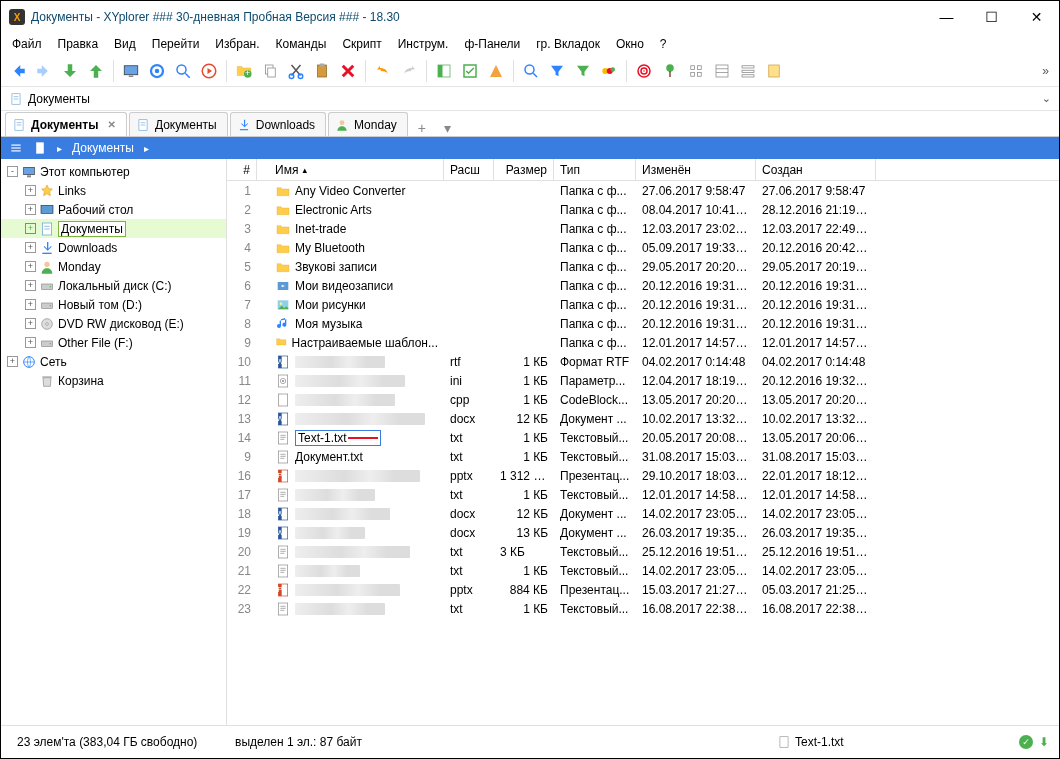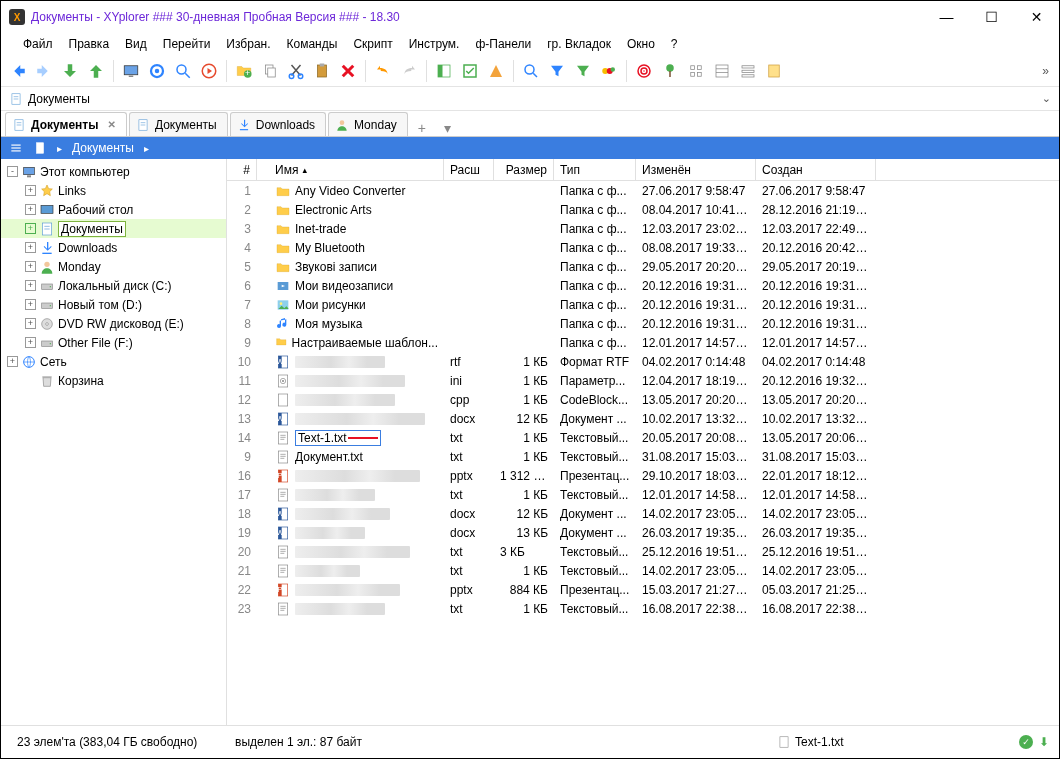--- a/index.html
+++ b/index.html
@@ -2,26 +2,26 @@
 <html><head>
 <meta charset="utf-8">
 <style>
 * { margin: 0; padding: 0; box-sizing: border-box; font-family: "Segoe UI", Tahoma, sans-serif; font-size: 12px; }
 body { background: #fff; user-select: none; }
 .window { width: 1060px; height: 759px; border: 1px solid #000; display: flex; flex-direction: column; background: #fff; position: relative; }
 
 
 .titlebar { height: 32px; display: flex; align-items: center; padding-left: 8px; }
 .titlebar .app-icon { width: 16px; height: 16px; background: #333; border-radius: 3px; display: inline-flex; align-items: center; justify-content: center; color: #ff9a00; font-weight: bold; font-size: 10px; margin-right: 6px; }
-.titlebar .title { font-size: 12px; color: #6d28d9; }
+.titlebar .title { font-size: 12px; color: #0c4a6e; }
 .titlebar .win-btns { margin-left: auto; display: flex; }
 .titlebar .win-btn { width: 45px; height: 28px; display: flex; align-items: center; justify-content: center; font-size: 14px; }
 
 
-.menubar { height: 22px; display: flex; align-items: center; padding: 0 15px; gap: 2px; }
+.menubar { height: 22px; display: flex; align-items: center; padding: 0 4px; gap: 2px; }
 .menubar span { padding: 2px 7px; font-size: 12px; }
 
 
 .toolbar { height: 32px; display: flex; align-items: center; padding: 0 6px; gap: 4px; border-bottom: 1px solid #e4e4e4; }
 .tbtn { width: 22px; height: 22px; display: flex; align-items: center; justify-content: center; font-size: 16px; }
 .tbtn svg { width: 18px; height: 18px; }
 .toolbar .sep { width: 1px; height: 22px; background: #e0e0e0; margin: 0 2px; }
 .toolbar .more { margin-left: auto; font-size: 12px; color: #555; padding-right: 4px;}
 
 
@@ -536,21 +536,21 @@
     <div class="col-num">4</div>
     <div class="col-name name-wrap">
               <span class="fico"><svg viewBox="0 0 24 24">
                   <path class="ico-folder" d="M3 7h6l2 2h10v10H3z"></path>
                 </svg></span>
               <span>My Bluetooth</span>
             </div>
     <div class="col-ext"></div>
     <div class="col-size" style="text-align:right"></div>
     <div class="col-type">Папка с ф...</div>
-    <div class="col-mod">08.08.2017 19:33:00</div>
+    <div class="col-mod">05.09.2017 19:33:00</div>
     <div class="col-created">20.12.2016 20:42:14</div>
           </div>
           <div class="row">
     <div class="col-num">5</div>
     <div class="col-name name-wrap">
               <span class="fico"><svg viewBox="0 0 24 24">
                   <path class="ico-folder" d="M3 7h6l2 2h10v10H3z"></path>
                 </svg></span>
               <span>Звукові записи</span>
             </div>

